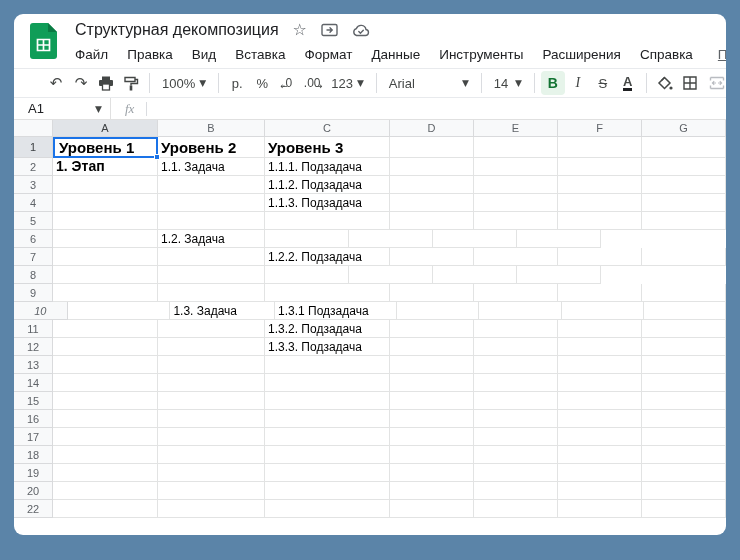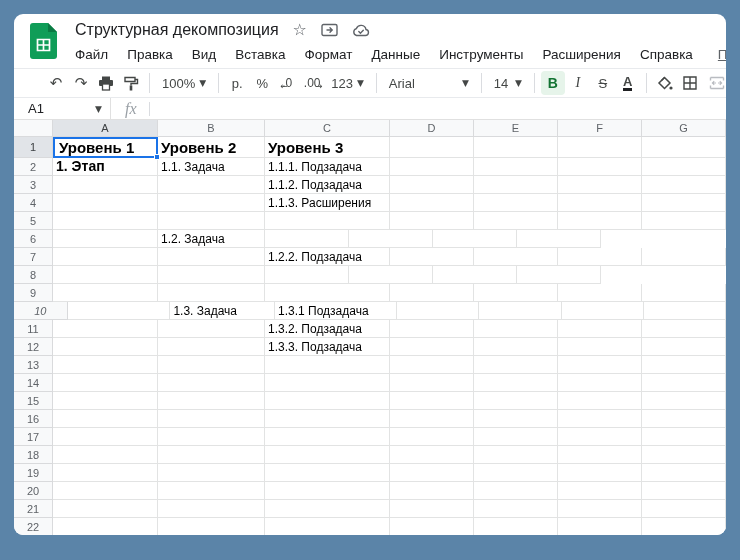--- a/index.html
+++ b/index.html
@@ -46,21 +46,21 @@
   .fmt-i { font-style:italic; font-size:14px; font-family:"Liberation Serif",serif; }
   .fmt-s { font-size:13px; text-decoration:line-through; }
   .fmt-a { font-size:13px; font-weight:bold; border-bottom:3px solid #202124; line-height:13px; height:16px; }
   .disabled { color:#b9bcc1; }
   
   .fbar { height:22px; border-bottom:1px solid #e0e0e0; display:flex; align-items:center;
           font-size:13px; color:#202124; flex:0 0 auto; }
   .namebox { width:96px; height:100%; display:flex; align-items:center; padding:0 8px 0 14px; }
   .namebox .txt { flex:1; }
   .vline { width:1px; height:100%; background:#e0e0e0; }
-  .fx { font-style:italic; color:#9aa0a6; padding:0 12px 0 14px; font-size:16px;
+  .fx { font-style:italic; color:#9aa0a6; padding:0 12px 0 14px; font-size:13px;
         font-family:"Liberation Serif",serif; }
   .cursorline { width:1px; height:14px; background:#dadce0; }
   .finput { flex:1; }
   
   .grid { flex:1; overflow:hidden; font-size:12px; color:#000; position:relative; }
   .grow { display:flex; }
   .gcell { border-right:1px solid #e2e3e3; border-bottom:1px solid #e2e3e3;
            display:flex; align-items:flex-end; padding:1px 3px; white-space:nowrap;
            overflow:visible; position:relative; background:#fff; }
   .ghead { background:#f8f9fa; color:#5f6368; font-size:11px;
@@ -260,21 +260,21 @@
         <div class="gcell" style="width: 125px; height: 18px;">1.1.2. Подзадача</div>
         <div class="gcell" style="width: 84px; height: 18px;"></div>
         <div class="gcell" style="width: 84px; height: 18px;"></div>
         <div class="gcell" style="width: 84px; height: 18px;"></div>
         <div class="gcell" style="width: 84px; height: 18px;"></div>
       </div>
       <div class="grow">
         <div class="gcell ghead rownum" style="width: 39px; height: 18px;">4</div>
         <div class="gcell" style="width: 105px; height: 18px;"></div>
         <div class="gcell" style="width: 107px; height: 18px;"></div>
-        <div class="gcell" style="width: 125px; height: 18px;">1.1.3. Расширения</div>
+        <div class="gcell" style="width: 125px; height: 18px;">1.1.3. Подзадача</div>
         <div class="gcell" style="width: 84px; height: 18px;"></div>
         <div class="gcell" style="width: 84px; height: 18px;"></div>
         <div class="gcell" style="width: 84px; height: 18px;"></div>
         <div class="gcell" style="width: 84px; height: 18px;"></div>
       </div>
       <div class="grow">
         <div class="gcell ghead rownum" style="width: 39px; height: 18px;">5</div>
         <div class="gcell" style="width: 105px; height: 18px;"></div>
         <div class="gcell" style="width: 107px; height: 18px;"></div>
         <div class="gcell" style="width: 125px; height: 18px;"></div>
@@ -425,30 +425,20 @@
         <div class="gcell ghead rownum" style="width: 39px; height: 18px;">20</div>
         <div class="gcell" style="width: 105px; height: 18px;"></div>
         <div class="gcell" style="width: 107px; height: 18px;"></div>
         <div class="gcell" style="width: 125px; height: 18px;"></div>
         <div class="gcell" style="width: 84px; height: 18px;"></div>
         <div class="gcell" style="width: 84px; height: 18px;"></div>
         <div class="gcell" style="width: 84px; height: 18px;"></div>
         <div class="gcell" style="width: 84px; height: 18px;"></div>
       </div>
       <div class="grow">
-        <div class="gcell ghead rownum" style="width: 39px; height: 18px;">21</div>
-        <div class="gcell" style="width: 105px; height: 18px;"></div>
-        <div class="gcell" style="width: 107px; height: 18px;"></div>
-        <div class="gcell" style="width: 125px; height: 18px;"></div>
-        <div class="gcell" style="width: 84px; height: 18px;"></div>
-        <div class="gcell" style="width: 84px; height: 18px;"></div>
-        <div class="gcell" style="width: 84px; height: 18px;"></div>
-        <div class="gcell" style="width: 84px; height: 18px;"></div>
-      </div>
-      <div class="grow">
         <div class="gcell ghead rownum" style="width: 39px; height: 18px;">22</div>
         <div class="gcell" style="width: 105px; height: 18px;"></div>
         <div class="gcell" style="width: 107px; height: 18px;"></div>
         <div class="gcell" style="width: 125px; height: 18px;"></div>
         <div class="gcell" style="width: 84px; height: 18px;"></div>
         <div class="gcell" style="width: 84px; height: 18px;"></div>
         <div class="gcell" style="width: 84px; height: 18px;"></div>
         <div class="gcell" style="width: 84px; height: 18px;"></div>
       </div>
     </div>

